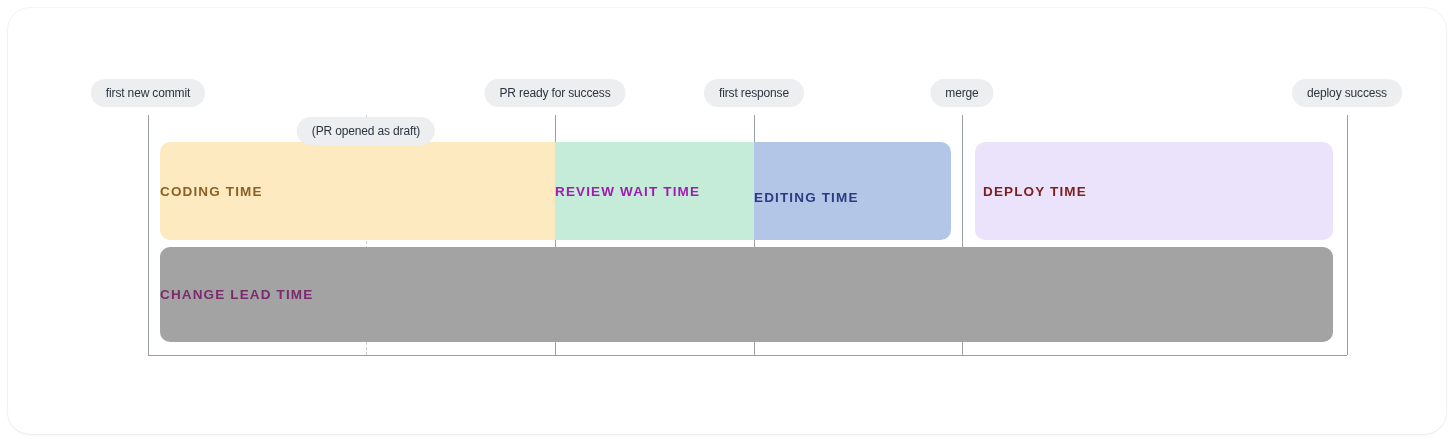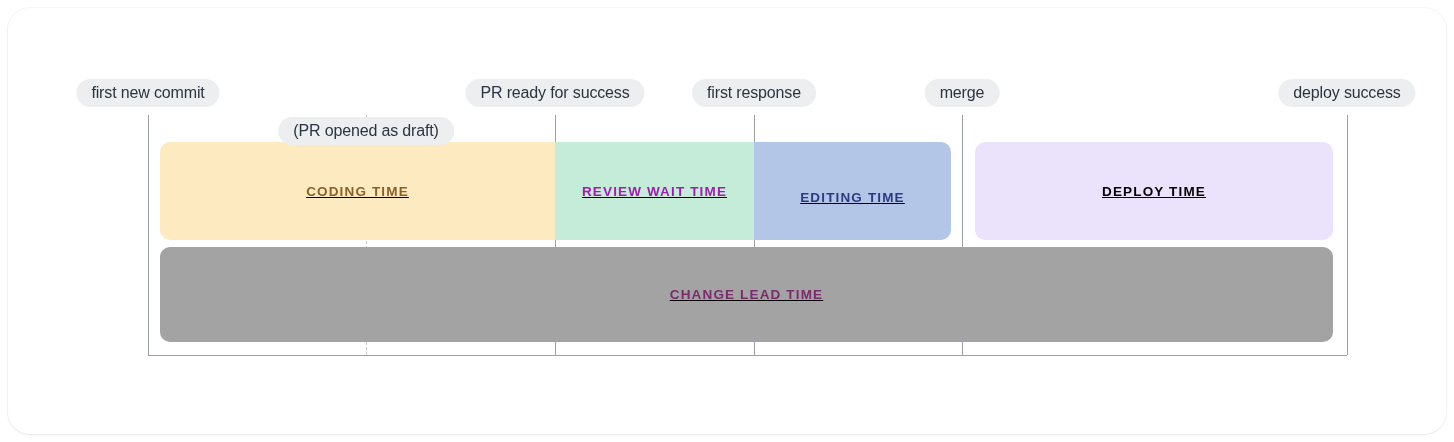--- a/index.html
+++ b/index.html
@@ -38,21 +38,21 @@
   
   .pill {
     position: absolute;
     transform: translateX(-50%);
     height: 28px;
     line-height: 28px;
     padding: 0 15px;
     border-radius: 14px;
     background: #eceef0;
     color: #2b3440;
-    font-size: 16px;
+    font-size: 12px;
     font-weight: 500;
     white-space: nowrap;
     letter-spacing: -0.15px;
     box-sizing: border-box;
   }
 
   
   .vline {
     position: absolute;
     width: 0;
@@ -67,23 +67,21 @@
     position: absolute;
     height: 0;
     border-top: 1px solid #9aa0a6;
   }
 
   
   .bar {
     position: absolute;
     display: flex;
     align-items: center;
-    justify-content: center;
     box-sizing: border-box;
-    text-decoration: underline;
   }
   .bar-label {
     font-size: 13.5px;
     font-weight: 700;
     letter-spacing: 1.15px;
     white-space: nowrap;
   }
 
   .r-left  { border-radius: 10px 0 0 10px; }
   .r-right { border-radius: 0 10px 10px 0; }
@@ -106,21 +104,21 @@
       <div class="bar r-left" style="left: 152px; width: 395px; top: 134px; height: 98px; background: rgb(253, 234, 193);">
         <span class="bar-label" style="color: rgb(140, 95, 34);">CODING TIME</span>
       </div>
       <div class="bar r-none" style="left: 547px; width: 199px; top: 134px; height: 98px; background: rgb(197, 235, 217);">
         <span class="bar-label" style="color: #a21caf;">REVIEW WAIT TIME</span>
       </div>
       <div class="bar r-right" style="left: 746px; width: 197px; top: 134px; height: 98px; background: rgb(180, 198, 231);">
         <span class="bar-label" style="color: rgb(43, 59, 130); margin-top: 12px;">EDITING TIME</span>
       </div>
       <div class="bar r-all" style="left: 967px; width: 358px; top: 134px; height: 98px; background: rgb(235, 227, 251);">
-        <span class="bar-label" style="color: #000000;">DEPLOY TIME</span>
+        <span class="bar-label" style="color: #7f1d1d; padding-left: 8px;">DEPLOY TIME</span>
       </div>
       <div class="bar r-all" style="left: 152px; width: 1173px; top: 239px; height: 95px; background: #a3a3a3;">
         <span class="bar-label" style="color: rgb(123, 42, 110);">CHANGE LEAD TIME</span>
       </div>
       <div class="pill" style="left: 140px; top: 71px;">first new commit</div>
       <div class="pill" style="left: 358px; top: 71px; margin-top: 38px;">(PR opened as draft)</div>
       <div class="pill" style="left: 547px; top: 71px;">PR ready for success</div>
       <div class="pill" style="left: 746px; top: 71px;">first response</div>
       <div class="pill" style="left: 954px; top: 71px;">merge</div>
       <div class="pill" style="left: 1339px; top: 71px;">deploy success</div>

